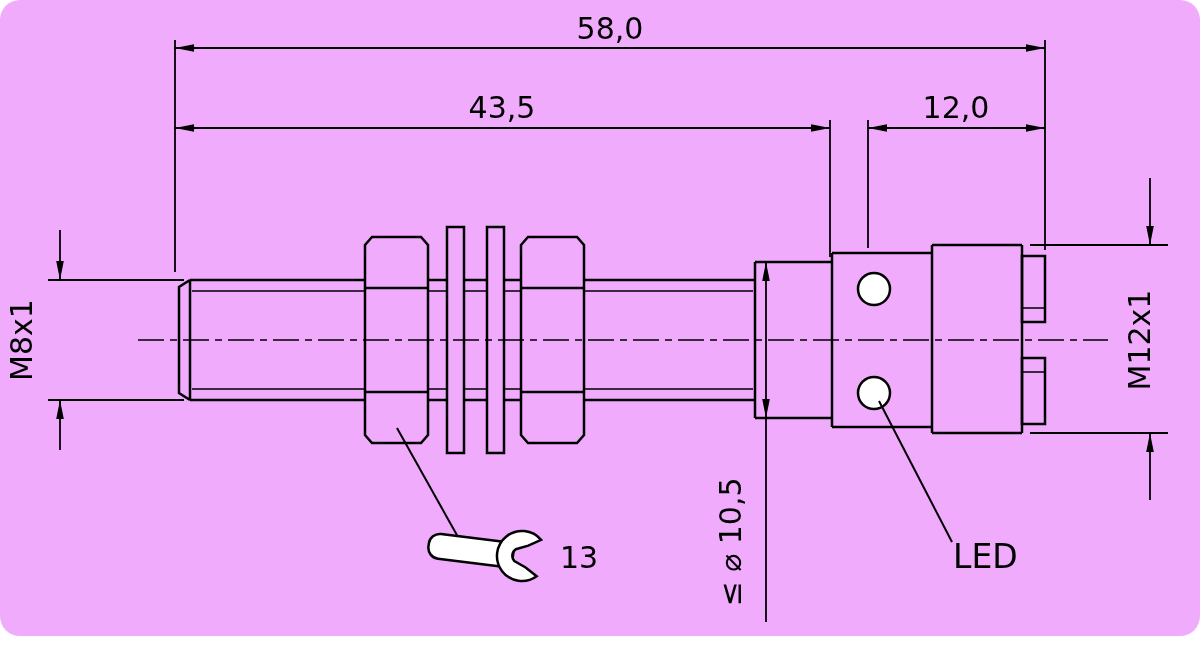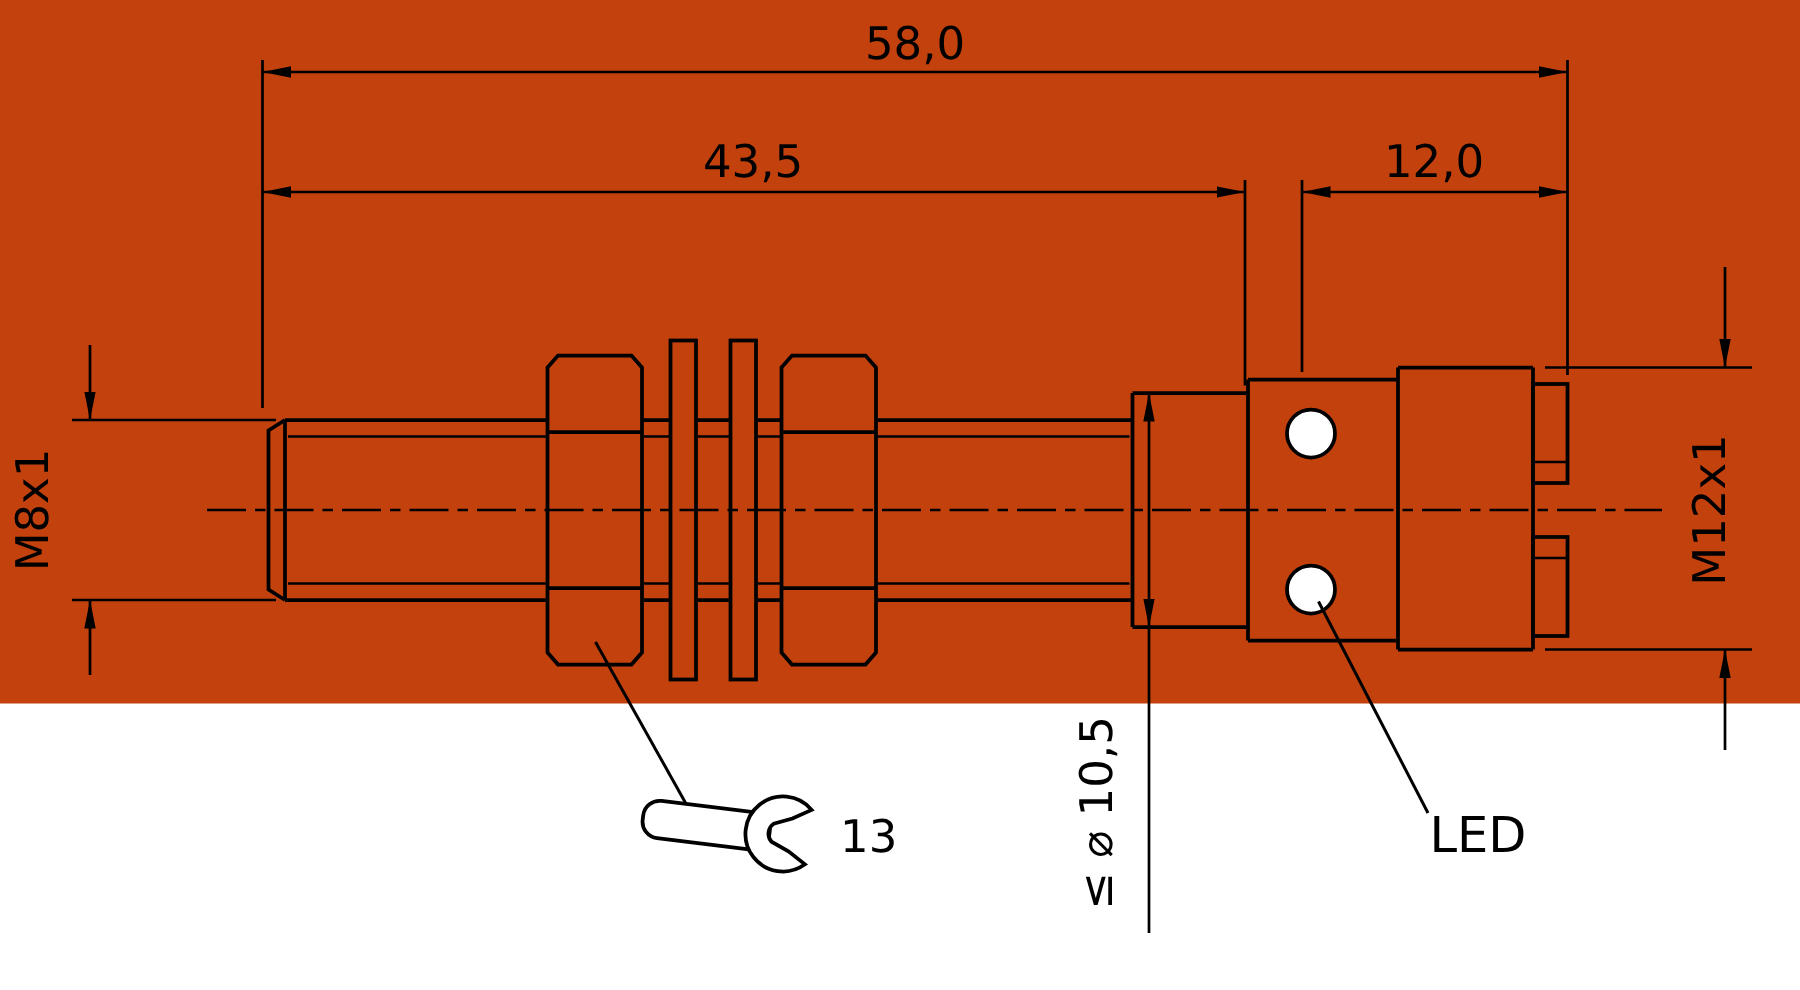--- a/index.html
+++ b/index.html
@@ -7,22 +7,23 @@
     padding: 0;
     background: #ffffff;
     width: 1200px;
     height: 660px;
     overflow: hidden;
     font-family: "DejaVu Sans", sans-serif;
   }
   .canvas {
     position: relative;
     width: 1200px;
-    height: 469px;
-    background: #c2410c;
+    height: 636px;
+    background: #f0abfc;
+    border-radius: 20px;
   }
   svg text {
     font-family: "DejaVu Sans", sans-serif;
     font-size: 30px;
     fill: #000000;
   }
   svg .outline { stroke: #000000; stroke-width: 2.5; fill: none; }
   svg .thin    { stroke: #000000; stroke-width: 1.6; fill: none; }
   svg .dim     { stroke: #000000; stroke-width: 1.8; fill: none; }
   svg .leader  { stroke: #000000; stroke-width: 2;   fill: none; }

